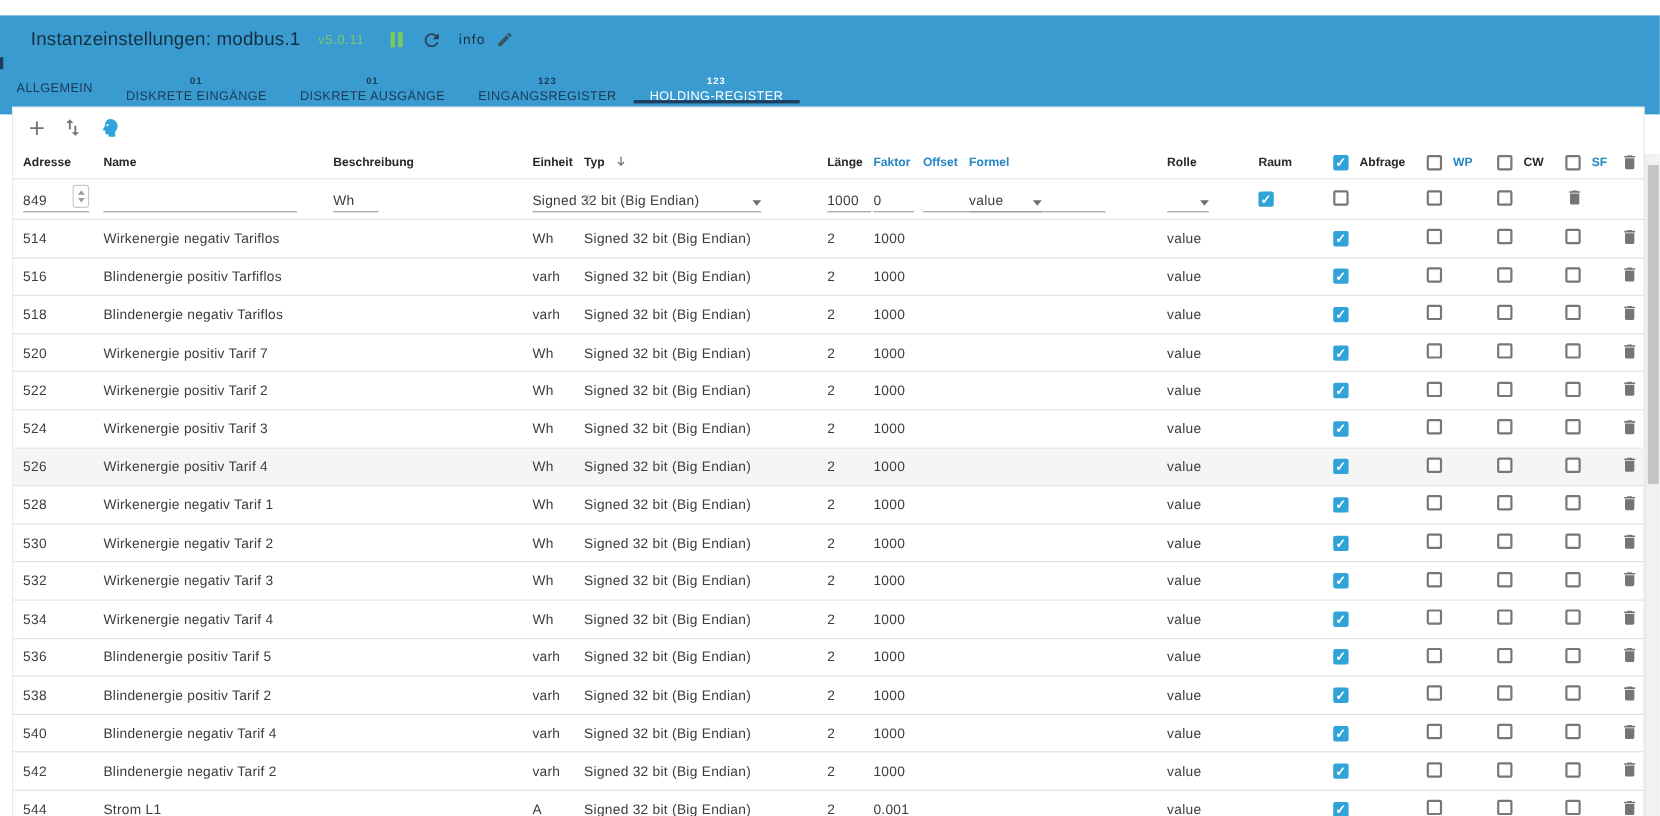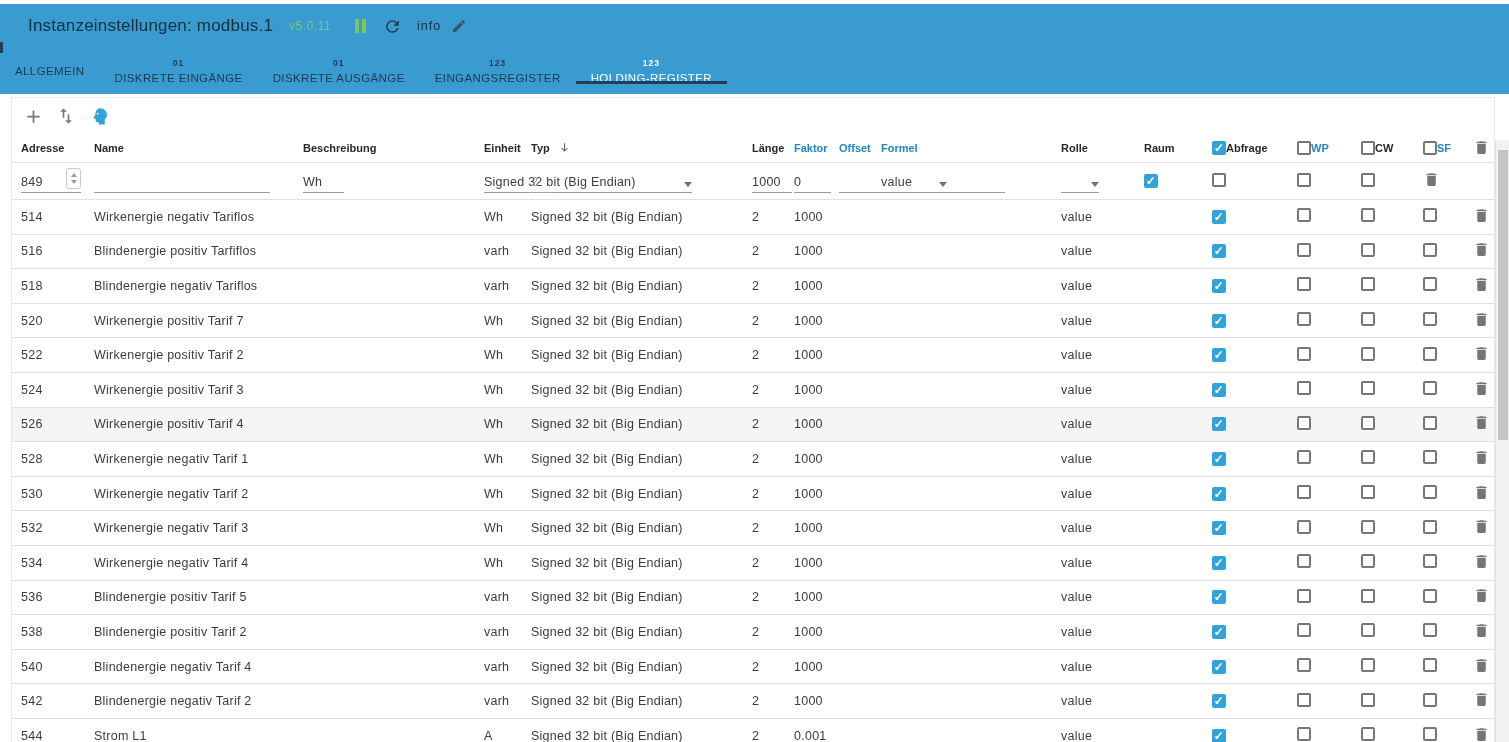--- a/index.html
+++ b/index.html
@@ -3,21 +3,21 @@
 <meta charset="utf-8">
 <style>
   * { box-sizing: border-box; margin: 0; padding: 0; }
   html, body {
     width: 1509px; height: 742px; overflow: hidden;
     font-family: "Liberation Sans", sans-serif;
     background: #fff; position: relative;
   }
 
   
-  .appbar { position: absolute; top: 4px; left: 0; right: 0; height: 90px; background: var(--accent); }
+  .appbar { position: absolute; top: 14px; left: 0; right: 0; height: 90px; background: var(--accent); }
   .titlebar { height: 44px; display: flex; align-items: center; padding-left: 28px; }
   .title { font-size: 17px; font-weight: 500; color: var(--title_text); letter-spacing: .2px; }
   .version { margin-left: 16px; font-size: 12px; color: var(--green); letter-spacing: .5px; }
   .pause { margin-left: 24px; display: flex; gap: 3px; cursor: pointer; }
   .pause i { display: block; width: 4px; height: 14px; background: var(--pause_green); }
   .iconbtn { display: flex; align-items: center; justify-content: center; cursor: pointer; }
   .refresh { margin-left: 17px; }
   .infolbl { margin-left: 15px; font-size: 12.5px; color: var(--title_text); letter-spacing: 1px; }
   .pencil { margin-left: 10px; }
 
@@ -39,21 +39,21 @@
           grid-template-columns: 73px 209px 181px 47px 221px 42px 45px 42px 180px 83px 68px 85px 64px 62px 50px 1fr; }
   .thead { height: 29px; border-bottom: 1px solid var(--border); font-size: 11px; font-weight: 700; color: var(--header_text); }
   .thead .link { color: var(--link); }
   .hcell { display: flex; align-items: center; }
   .sort-arrow { margin-left: 8px; }
 
   .row { height: 34.6px; border-bottom: 1px solid var(--border); font-size: 12.5px; color: var(--text); letter-spacing: .25px; }
   .row.highlight { background: var(--row_highlight); }
   .row.edit { height: 37px; }
 
-  .cbwrap { display: flex; align-items: center; }
+  .cbwrap { display: flex; align-items: center; gap: 10px; }
   .cb { width: 14px; height: 14px; border: 2px solid #777; border-radius: 2px; display: inline-flex;
         align-items: center; justify-content: center; cursor: pointer; background: #fff; flex: none; }
   .cb.checked { border-color: var(--checkbox); background: var(--checkbox); }
   .cb.checked::after { content: "\2713"; color: #fff; font-size: 12px; font-weight: 700; line-height: 1; }
 
   .trash { width: 18px; height: 18px; cursor: pointer; }
   .trash svg { fill: var(--icon_gray); }
 
   
   .fld { display: flex; align-items: flex-end; height: 24px; padding-bottom: 3px;

